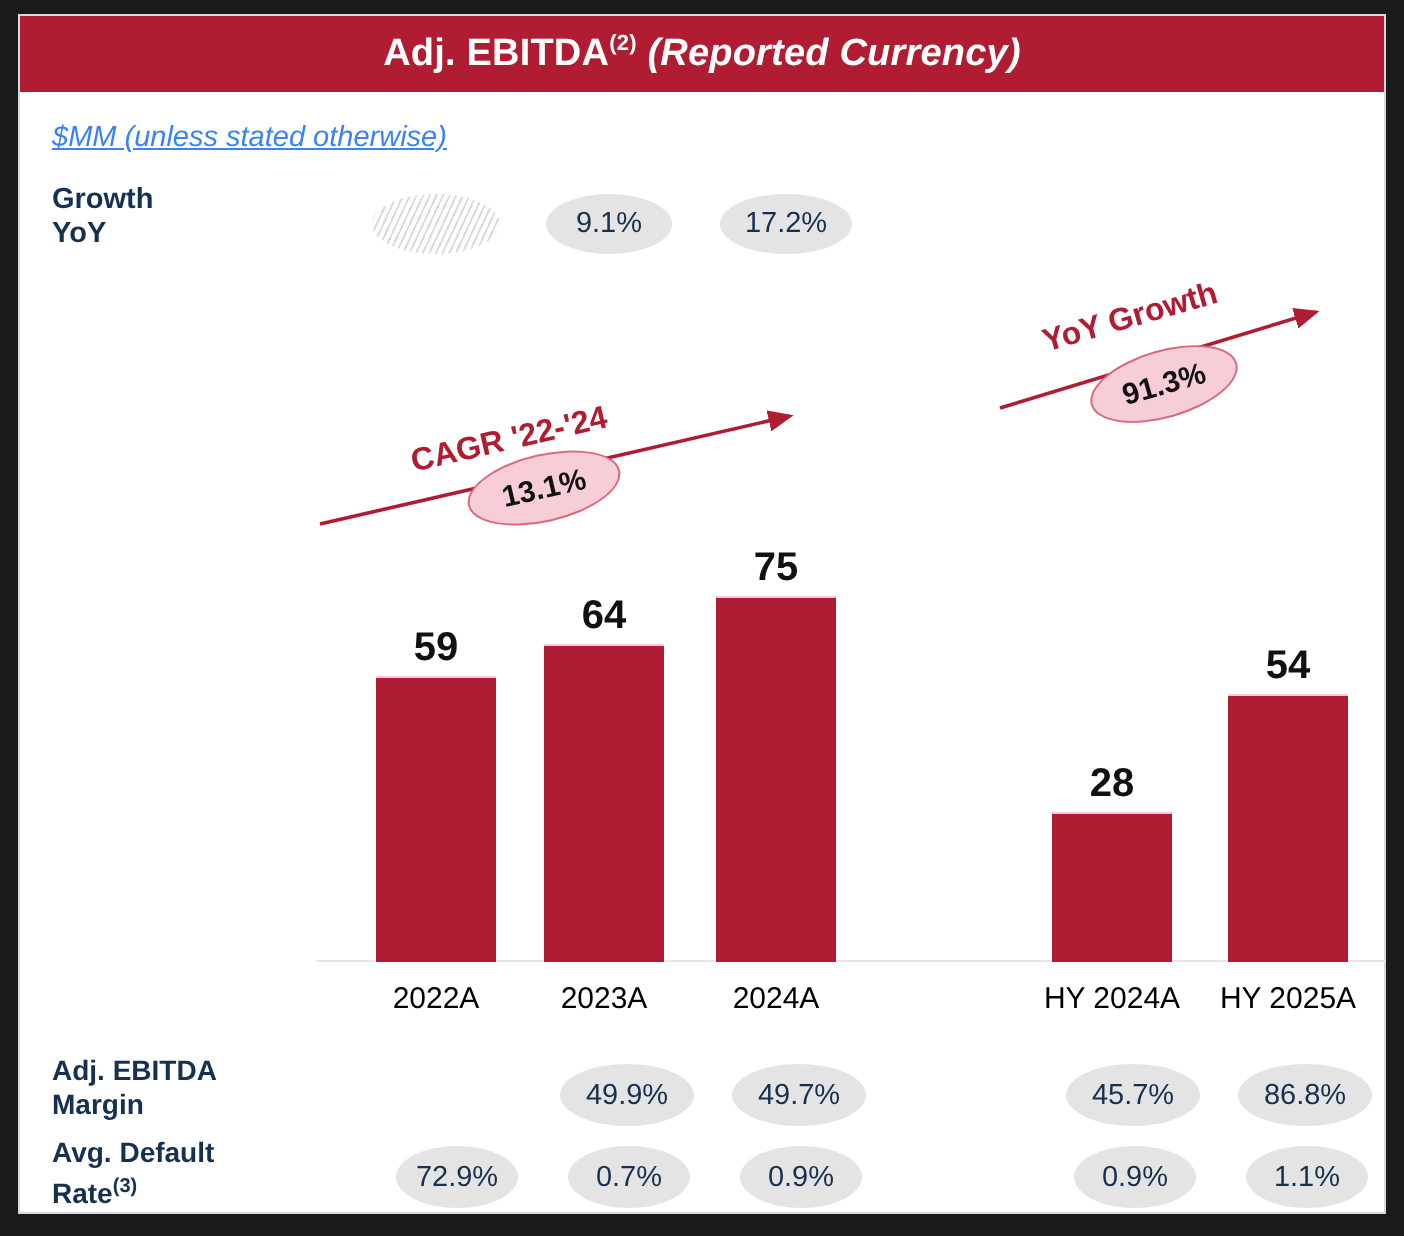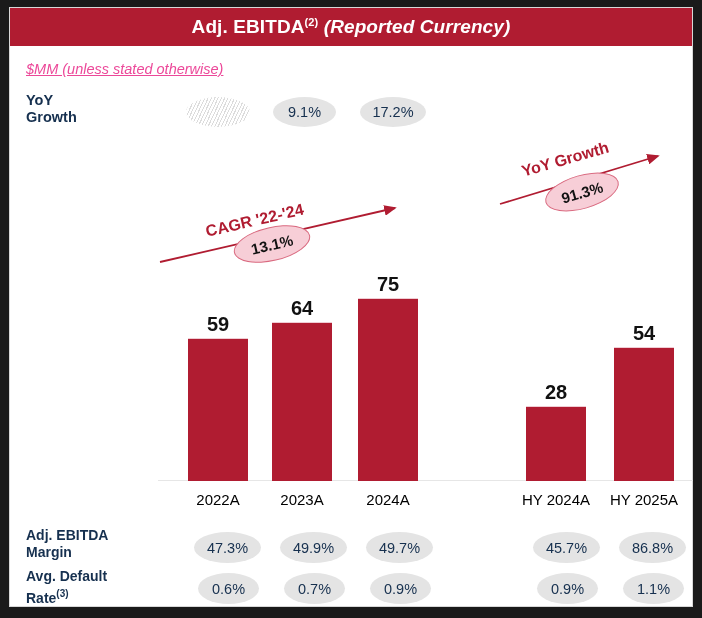--- a/index.html
+++ b/index.html
@@ -44,21 +44,21 @@
   }
   #header-title .ital { font-style: italic; }
   #header-title sup { font-size: 11px; vertical-align: super; }
 
   
   #subtitle {
     position: absolute;
     left: 16px; top: 53px;
     font-size: 14.5px;
     font-style: italic;
-    color: #ec4899;
+    color: #3b82f6;
     text-decoration: underline;
     white-space: nowrap;
     text-align: center;
   }
 
   
   #yoy-row-label {
     position: absolute;
     left: 16px; top: 84px;
     width: 120px;
@@ -173,22 +173,22 @@
     <div id="header">
       <div id="header-title">
         <span>Adj. EBITDA</span><sup>(2)</sup>
         <span class="ital">(Reported Currency)</span>
       </div>
     </div>
 
     <div id="subtitle">$MM (unless stated otherwise)</div>
 
     <div id="yoy-row-label">
+      <div>Growth</div>
       <div>YoY</div>
-      <div>Growth</div>
     </div>
 
     <div id="plot">
       <div id="baseline"></div>
 
       <svg width="682" height="598" style="position:absolute;left:0;top:0;">
         <defs>
           <marker id="arrowhead" markerWidth="7" markerHeight="6" refX="6" refY="3" orient="auto">
             <polygon points="0 0, 7 3, 0 6" fill="#b01c31"></polygon>
           </marker>
@@ -225,30 +225,29 @@
     <div class="axis-label" style="left:496px; top:483px; width:100px;">HY 2024A</div>
 
     <div class="bar" style="left:604px; top:339px; width:60px; height:133px;"></div>
     <div class="bar-value" style="left:604px; top:314px; width:60px;">54</div>
     <div class="axis-label" style="left:584px; top:483px; width:100px;">HY 2025A</div>
 
     <div class="metric-label" style="top:519px;">
       <div>Adj. EBITDA</div>
       <div>Margin</div>
     </div>
-    <div class="metric-pill" style="left:184px; top:524px; width:67px;">47.3%</div>
     <div class="metric-pill" style="left:270px; top:524px; width:67px;">49.9%</div>
     <div class="metric-pill" style="left:356px; top:524px; width:67px;">49.7%</div>
     <div class="metric-pill" style="left:523px; top:524px; width:67px;">45.7%</div>
     <div class="metric-pill" style="left:609px; top:524px; width:67px;">86.8%</div>
 
     <div class="metric-label" style="top:560px;">
       <div>Avg. Default</div>
       <div><span>Rate</span><sup>(3)</sup></div>
     </div>
-    <div class="metric-pill" style="left:188px; top:565px; width:61px;">0.6%</div>
+    <div class="metric-pill" style="left:188px; top:565px; width:61px;">72.9%</div>
     <div class="metric-pill" style="left:274px; top:565px; width:61px;">0.7%</div>
     <div class="metric-pill" style="left:360px; top:565px; width:61px;">0.9%</div>
     <div class="metric-pill" style="left:527px; top:565px; width:61px;">0.9%</div>
     <div class="metric-pill" style="left:613px; top:565px; width:61px;">1.1%</div>
 
   </div>
 </div>
 
 </body></html>

